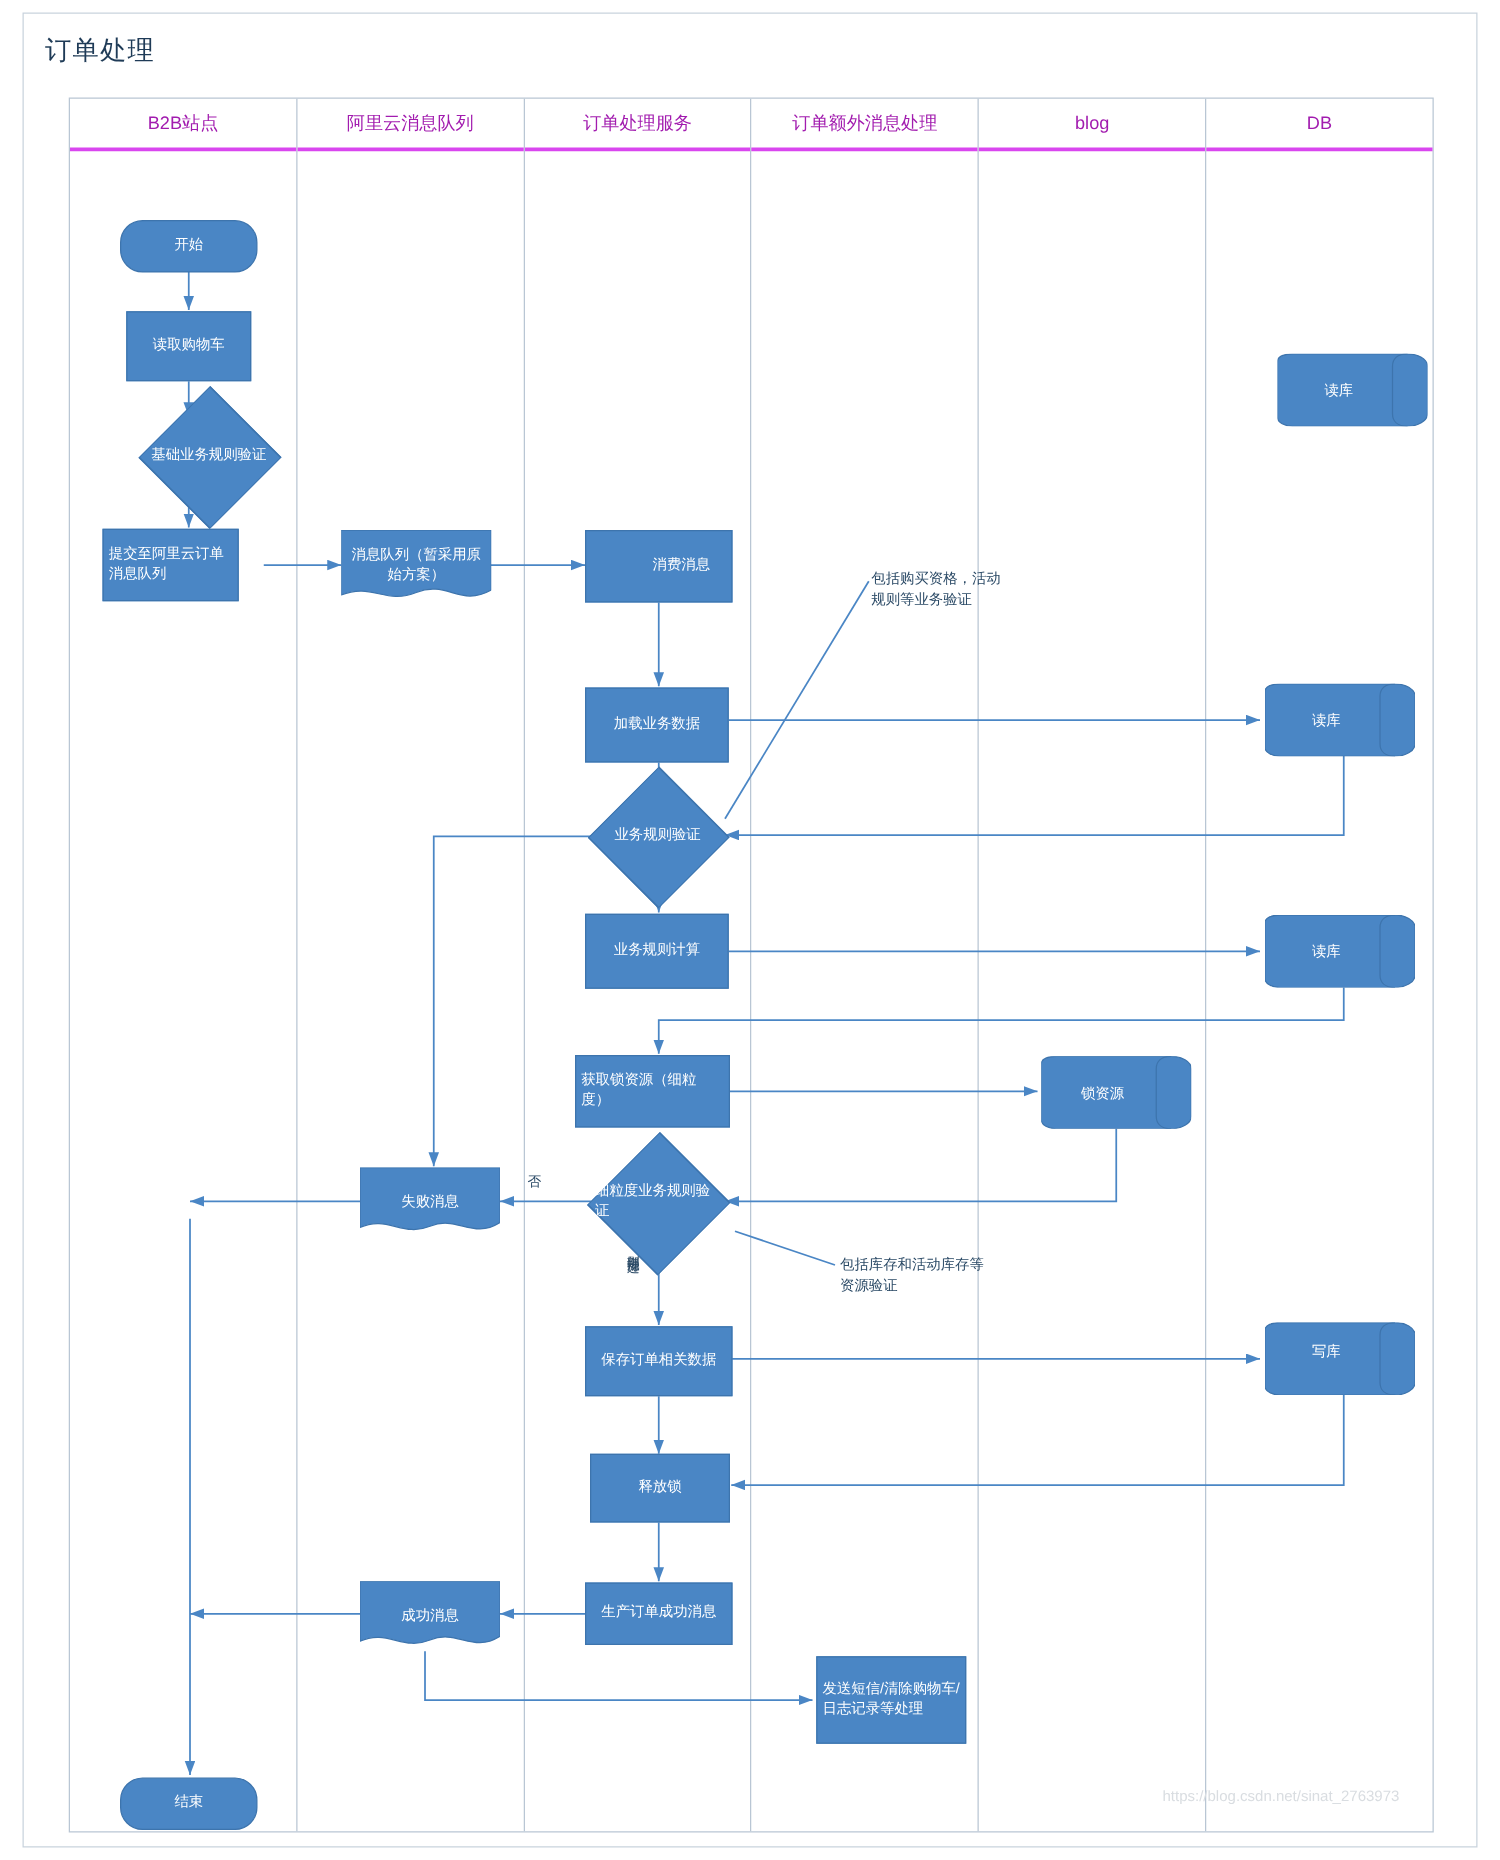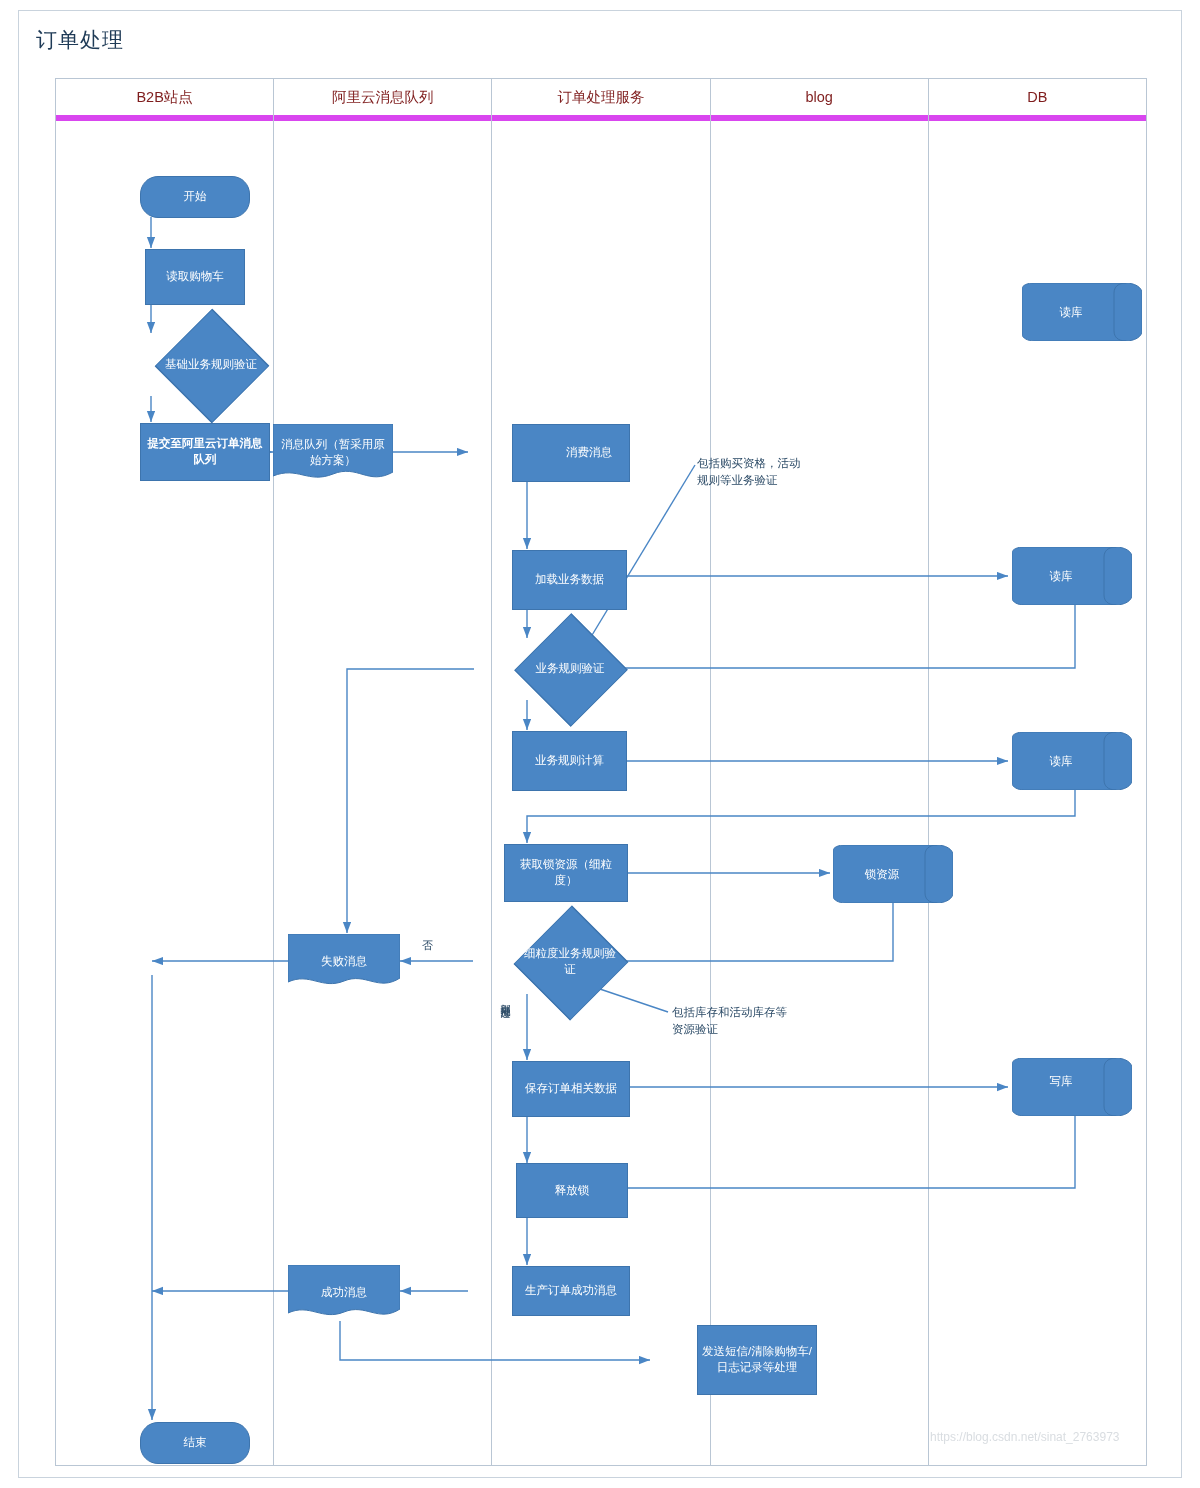--- a/index.html
+++ b/index.html
@@ -3,22 +3,22 @@
 <meta charset="utf-8">
 <style>
   html,body{margin:0;padding:0;background:#ffffff;}
   body{font-family:"Liberation Sans","DejaVu Sans",sans-serif;}
   #canvas{position:relative;width:1200px;height:1488px;background:#ffffff;overflow:hidden;}
   .frame{position:absolute;left:18px;top:10px;width:1164px;height:1468px;border:1px solid #c9d3dd;background:#fff;box-sizing:border-box;}
   .title{position:absolute;left:36px;top:26px;font-size:21px;color:#1f3b57;letter-spacing:1px;}
   .lanes{position:absolute;left:55px;top:78px;width:1092px;height:1388px;border:1px solid #b9c6d4;box-sizing:border-box;display:flex;}
   .lane{flex:1;border-right:1px solid #b9c6d4;box-sizing:border-box;position:relative;}
   .lane:last-child{border-right:none;}
-  .lane-head{height:42px;border-bottom:6px solid #d946ef;display:flex;align-items:center;justify-content:center;font-size:14.5px;color:#7f1d1d;box-sizing:border-box;}
-  .node{position:absolute;box-sizing:border-box;display:flex;align-items:center;justify-content:center;text-align:center;color:#ffffff;font-size:11.5px;line-height:1.35;background:#4a86c5;padding:2px 4px;margin-left:44px;}
+  .lane-head{height:42px;border-bottom:3px solid #d946ef;display:flex;align-items:center;justify-content:center;font-size:14.5px;color:#a21caf;box-sizing:border-box;}
+  .node{position:absolute;box-sizing:border-box;display:flex;align-items:center;justify-content:center;text-align:left;color:#ffffff;font-size:11.5px;line-height:1.35;background:#4a86c5;padding:2px 4px;}
   .node.rect{border:1px solid #3d74ad;}
   .node.round{border-radius:18px;border:1px solid #3d74ad;}
   .node.diamond{background:transparent;border:none;}
   .diamond-shape{position:absolute;left:0;top:0;width:100%;height:100%;background:#4a86c5;border:1px solid #3d74ad;transform:rotate(45deg);}
   .diamond-label{position:relative;z-index:2;padding:0 2px;}
   .doc{position:absolute;box-sizing:border-box;color:#fff;font-size:11.5px;display:flex;align-items:center;justify-content:center;text-align:center;}
   .doc svg{position:absolute;left:0;top:0;}
   .doc span{position:relative;z-index:2;}
   .cyl{position:absolute;box-sizing:border-box;color:#fff;font-size:11.5px;display:flex;align-items:center;justify-content:center;}
   .cyl svg{position:absolute;left:0;top:0;}
@@ -40,20 +40,23 @@
     <div class="lane">
       <div class="lane-head">B2B站点</div>
     </div>
     <div class="lane">
       <div class="lane-head">阿里云消息队列</div>
     </div>
     <div class="lane">
       <div class="lane-head">订单处理服务</div>
     </div>
     <div class="lane">
+      <div class="lane-head">订单额外消息处理</div>
+    </div>
+    <div class="lane">
       <div class="lane-head">blog</div>
     </div>
     <div class="lane">
       <div class="lane-head">DB</div>
     </div>
   </div>
 
   <svg class="edges">
     <defs>
       <marker id="ah" markerWidth="9" markerHeight="9" refX="8" refY="3" orient="auto">
@@ -126,21 +129,21 @@
 
   <div class="node rect" style="left:101px;top:249px;width:100px;height:56px;">
     <span>读取购物车</span>
   </div>
 
   <div class="node diamond" style="left:112px;top:334px;width:110px;height:62px;">
     <div class="diamond-shape" style="transform:rotate(45deg) scale(0.72,1.27);"></div>
     <span class="diamond-label">基础业务规则验证</span>
   </div>
 
-  <div class="node rect" style="left:96px;top:423px;width:130px;height:58px;font-weight:bold;">
+  <div class="node rect" style="left:82px;top:423px;width:109px;height:58px;">
     <span>提交至阿里云订单消息队列</span>
   </div>
 
   <div class="doc" style="left:273px;top:424px;width:120px;height:58px;">
     <svg width="120" height="58" viewBox="0 0 120 58">
         <path d="M0,0 H120 V48 C95,62 85,40 60,50 C35,60 25,42 0,52 Z" fill="#4a86c5" stroke="#3d74ad"></path>
       </svg>
     <span style="padding:0 6px;line-height:1.35;">消息队列（暂采用原始方案）</span>
   </div>
 

